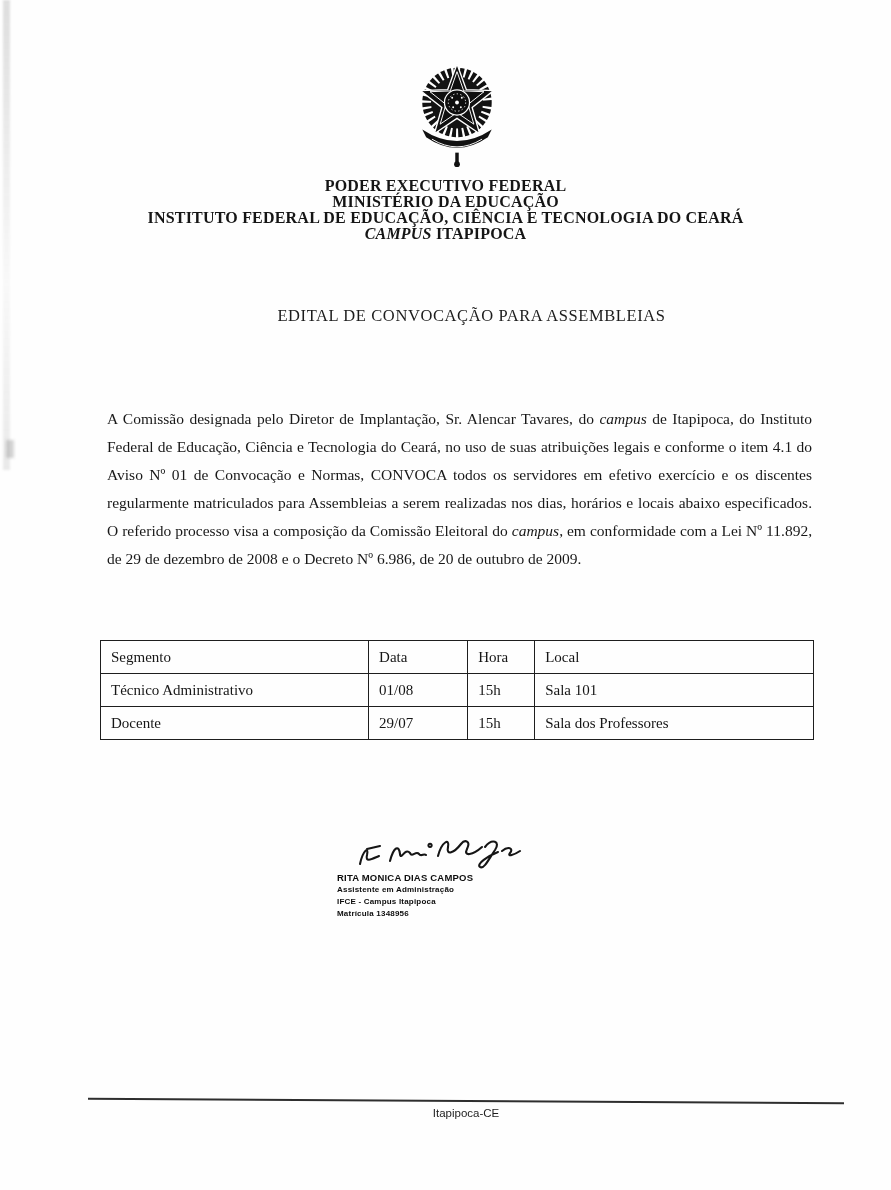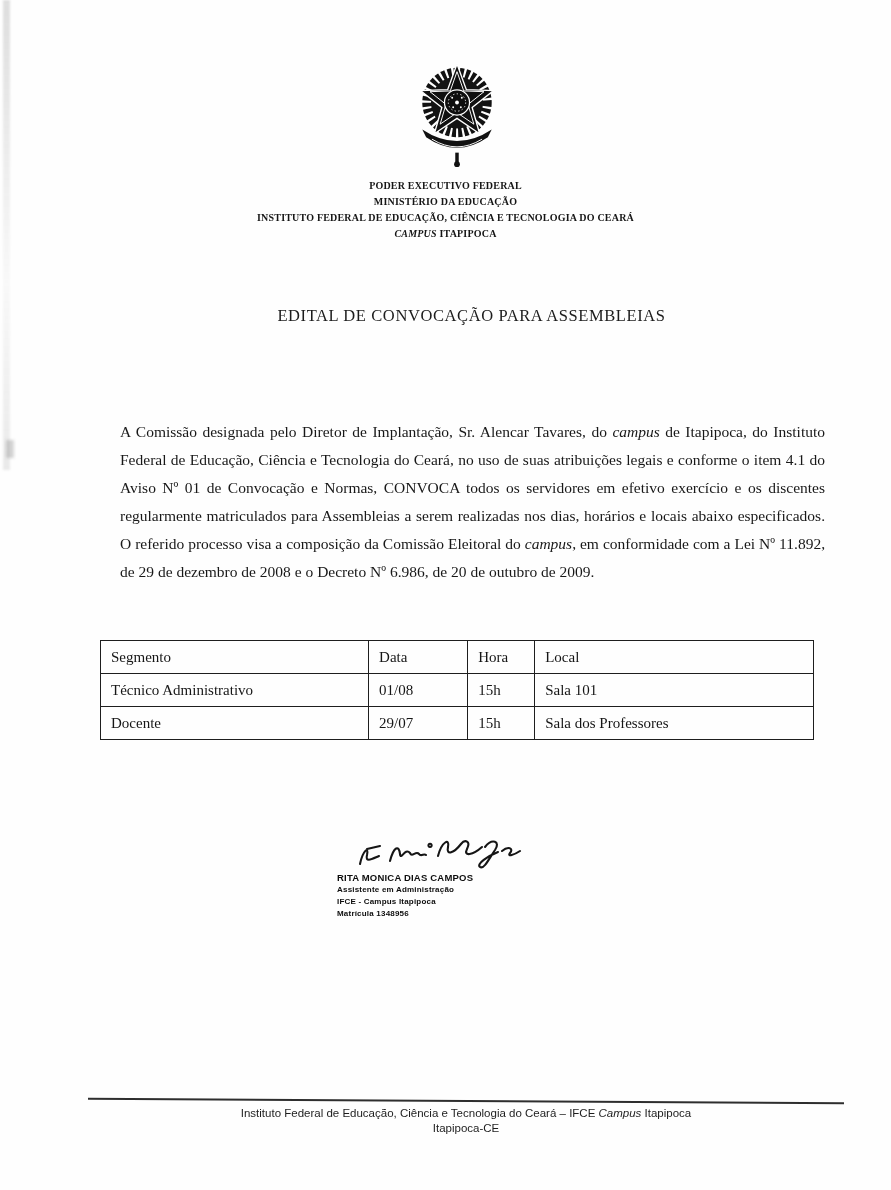--- a/index.html
+++ b/index.html
@@ -29,38 +29,38 @@
     filter: blur(1.5px);
   }
   .emblem {
     position: absolute; left: 408px; top: 62px;
     width: 98px; height: 108px;
   }
   .letterhead {
     position: absolute; left: 0; top: 178px; width: 891px;
     text-align: center;
     font-weight: bold;
-    font-size: 10px;
+    font-size: 16px;
     line-height: 16px;
     letter-spacing: 0.2px;
     color: #151515;
   }
   .letterhead .it { font-style: italic; }
   .doc-title {
     position: absolute; left: 0; top: 306px; width: 891px;
     margin: 0; padding-left: 26px;
     text-align: center;
     font-size: 16.5px;
     font-weight: normal;
     letter-spacing: 0.6px;
     color: #1c1c1c;
   }
   .body-par {
     position: absolute; left: 107px; top: 405px; width: 705px;
-    margin: 13px;
+    margin: 0;
     font-size: 15.5px;
     line-height: 28px;
     text-align: justify;
     color: #181818;
   }
   .body-par i { font-style: italic; }
   table.schedule {
     position: absolute; left: 100px; top: 640px;
     width: 714px;
     border-collapse: collapse;
@@ -202,17 +202,16 @@
     <div class="stamp">
       <div class="stamp-name">RITA MONICA DIAS CAMPOS</div>
       <div class="stamp-role">Assistente em Administração</div>
       <div class="stamp-org">IFCE - Campus Itapipoca</div>
       <div class="stamp-reg">Matrícula 1348956</div>
     </div>
   </div>
 
   <div class="footer">
     <div class="footer-rule"></div>
-    <div><span>Instituto Federal de Educação, Ciência e Tecnologia do Ceará – IFCE </span><i class="it">Campus</i><span> Itapipoca</span></div>
     <div>Itapipoca-CE</div>
   </div>
 
 </div>
 
 </body></html>

